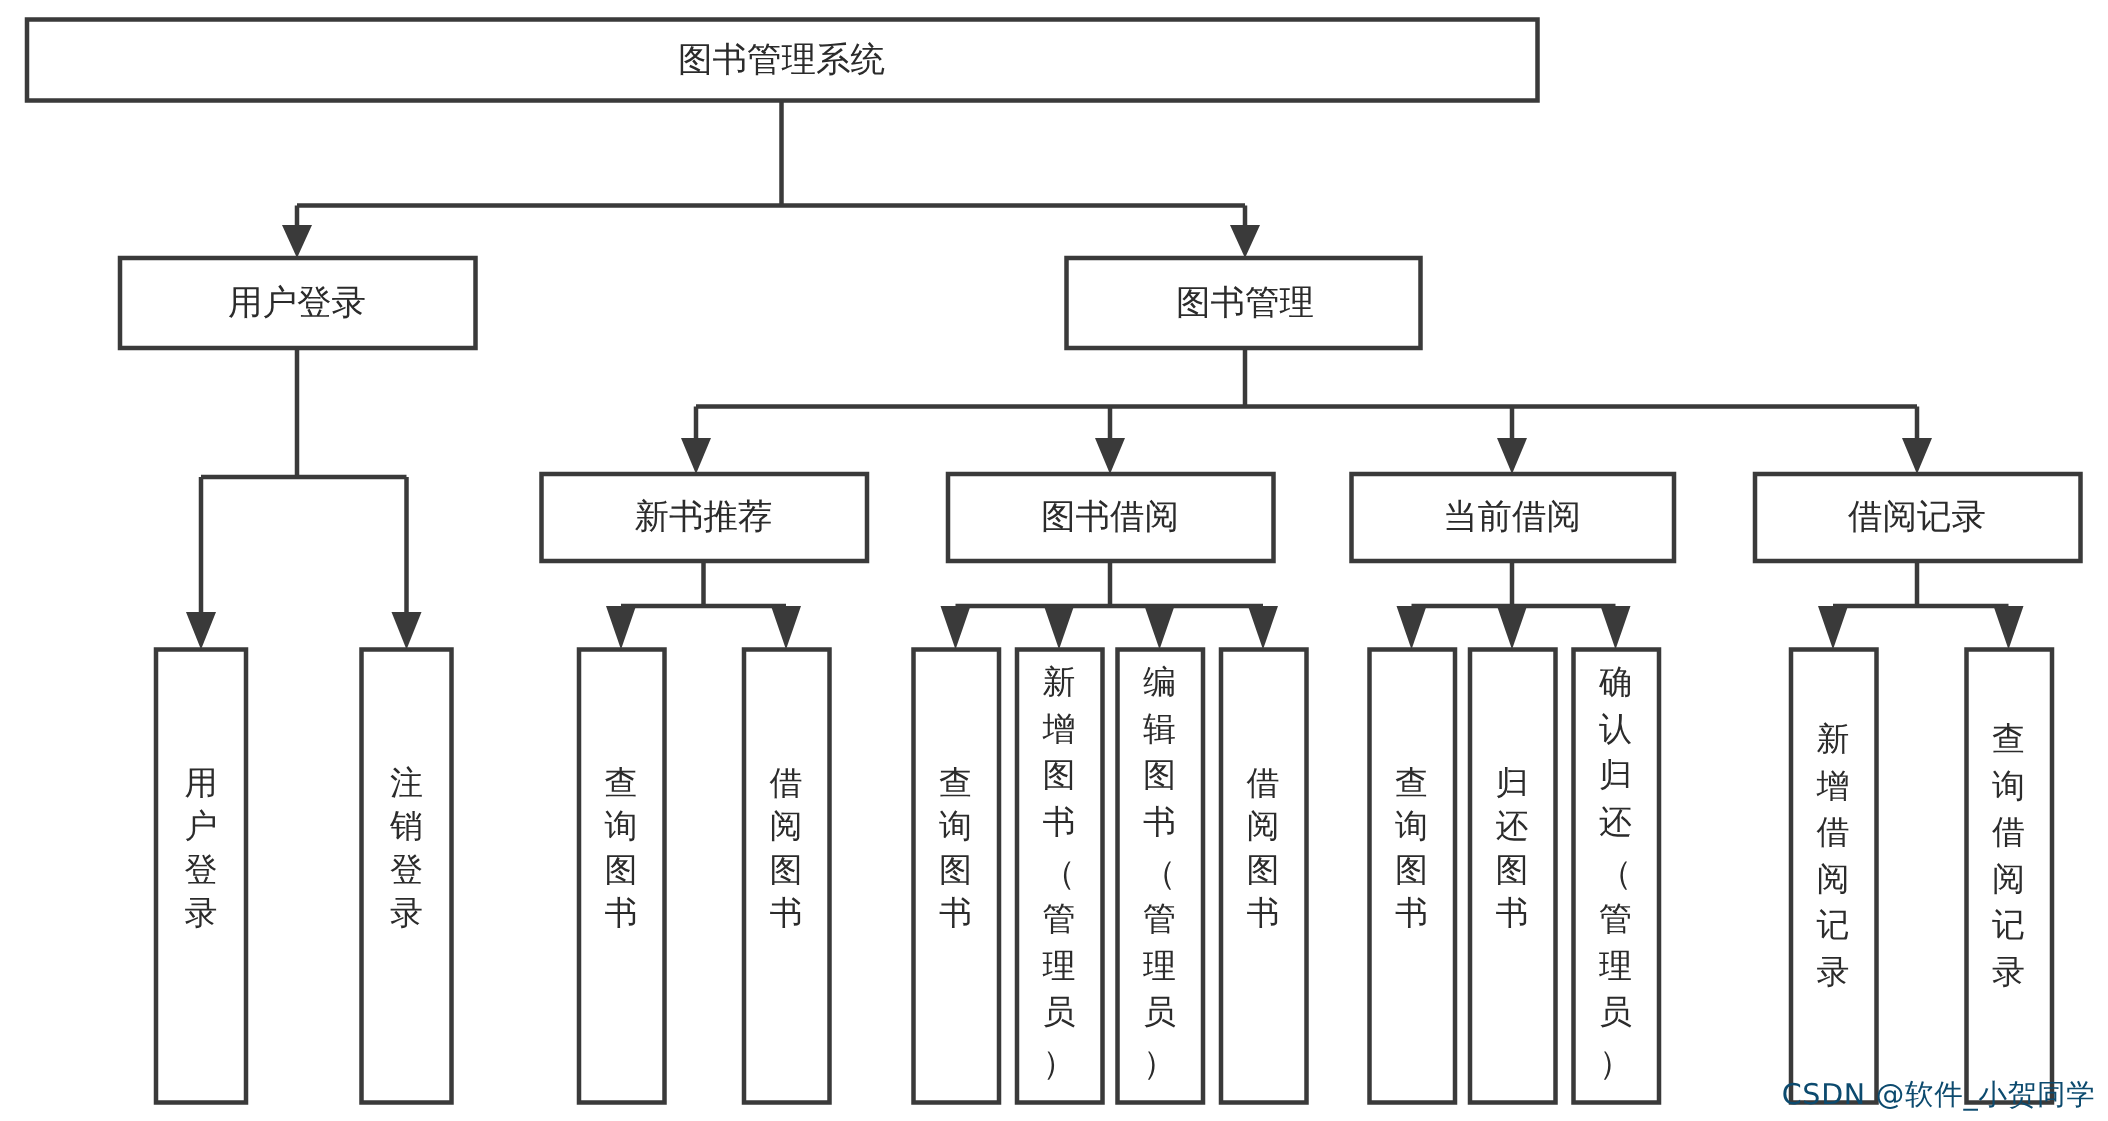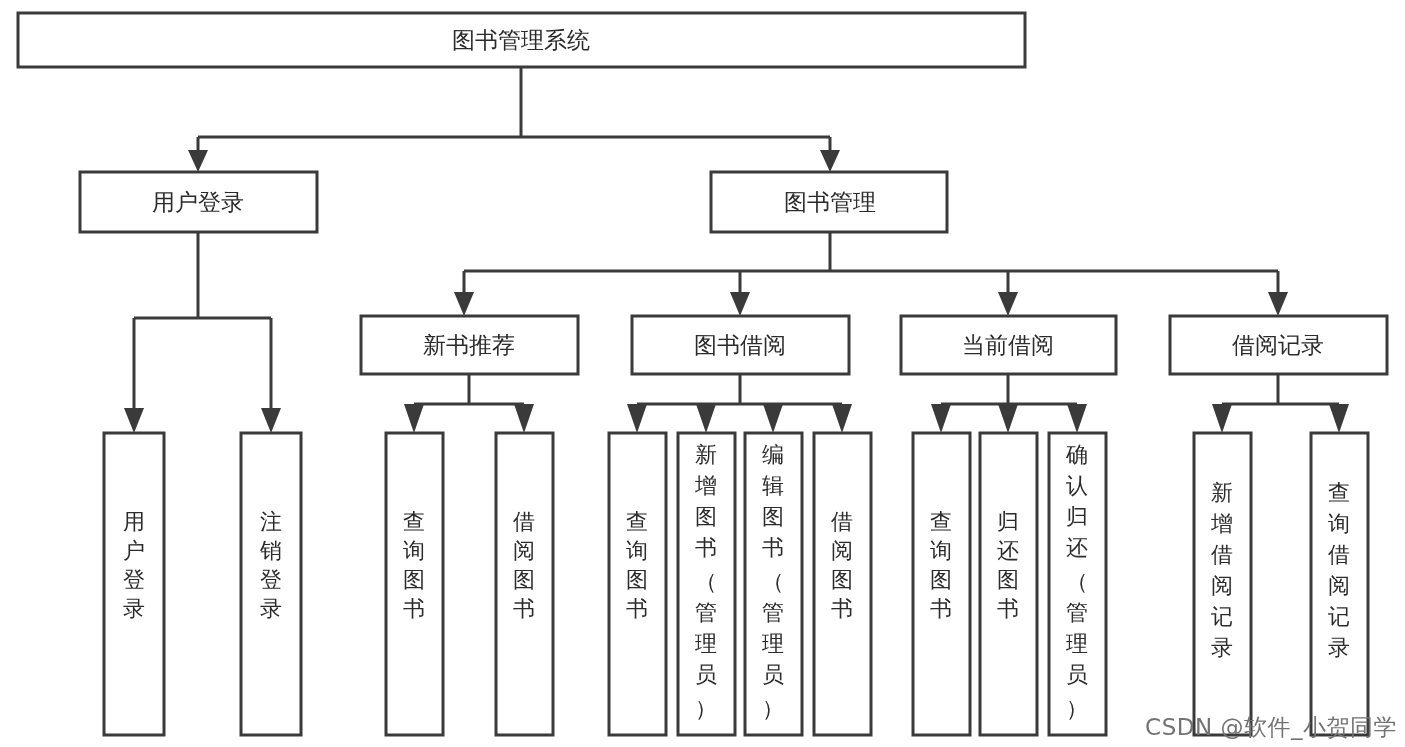--- a/index.html
+++ b/index.html
@@ -52,22 +52,22 @@
     font-family: "DejaVu Sans", "Liberation Sans", sans-serif;
     font-size: 22px;
     fill: #2b2b2b;
     text-anchor: middle;
   }
   .watermark {
     position: absolute;
     right: 8px;
     bottom: 4px;
     font-family: "DejaVu Sans", "Liberation Sans", sans-serif;
-    font-size: 23px;
-    color: #737373;
+    font-size: 19px;
+    color: #0c4a6e;
     white-space: nowrap;
     letter-spacing: 0.5px;
     user-select: none;
   }
 </style>
 </head>
 <body>
 
 <div id="diagram-root">
   <svg class="flow" viewBox="0 0 1405 747" xmlns="http://www.w3.org/2000/svg">

